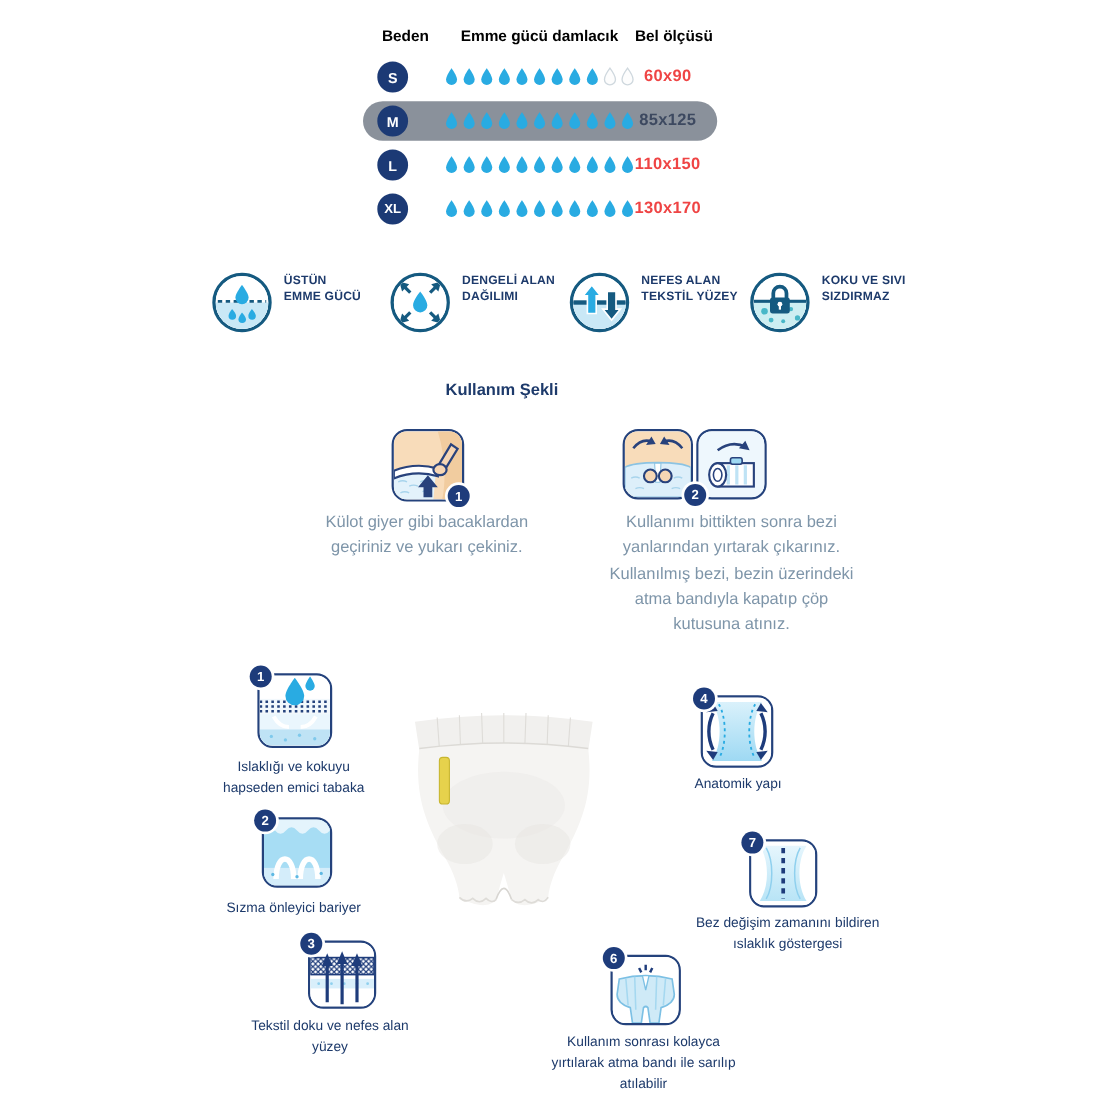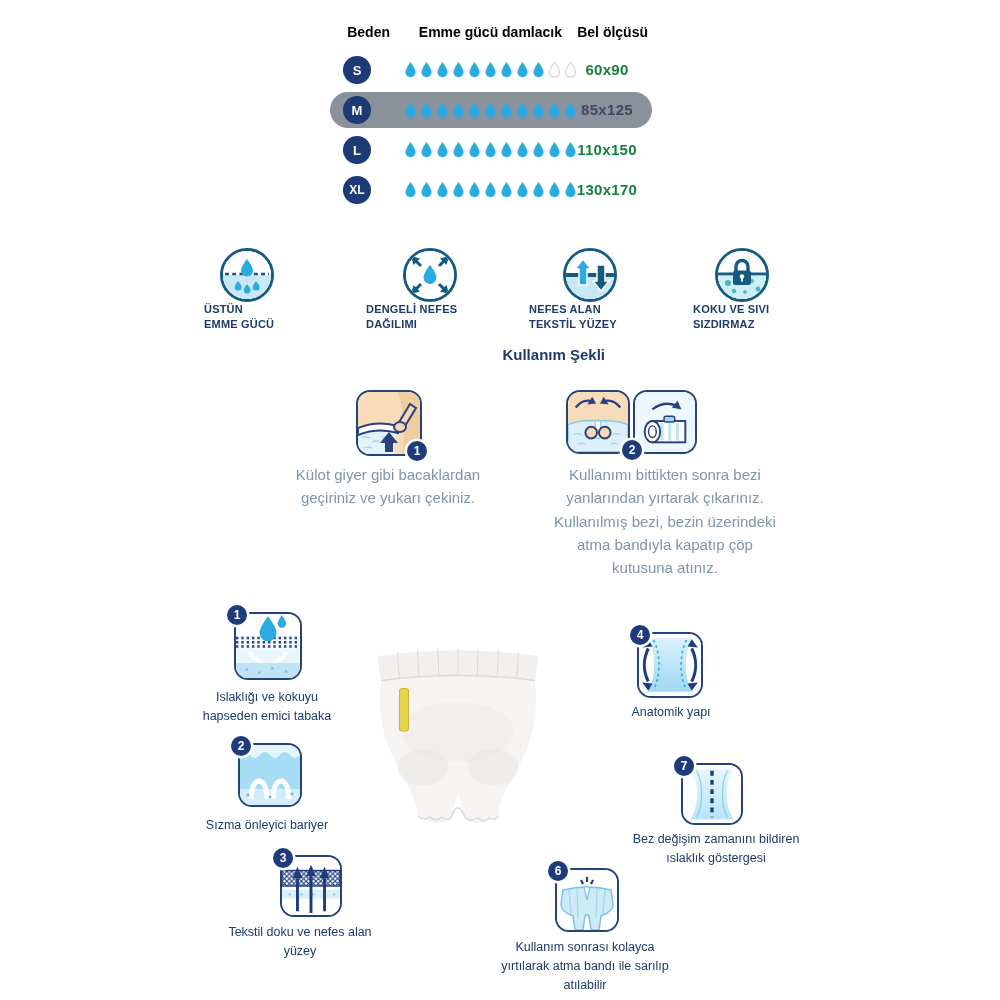--- a/index.html
+++ b/index.html
@@ -8,31 +8,31 @@
   
   .th{position:absolute;top:24px;font-size:14px;font-weight:bold;color:#000000;text-align:right;}
   .th-size{left:326px;width:64px;}
   .th-abs{left:402px;width:160px;}
   .th-waist{left:564px;width:84px;}
   .trow{position:absolute;left:330px;width:322px;height:36px;}
   .trow.hl{background:#8a919b;border-radius:18px;}
   .sbadge{position:absolute;left:13px;top:4px;width:28px;height:28px;border-radius:50%;background:#1c3a75;color:#fff;font-weight:bold;font-size:13px;display:flex;align-items:center;justify-content:center;}
   .drops{position:absolute;left:73px;top:9px;display:flex;gap:1px;}
   .drops svg{display:block;}
-  .waist{position:absolute;left:237px;top:9px;width:80px;text-align:center;font-size:15px;font-weight:bold;color:#15803d;letter-spacing:.3px;}
+  .waist{position:absolute;left:237px;top:9px;width:80px;text-align:center;font-size:15px;font-weight:bold;color:#ef4444;letter-spacing:.3px;}
   .trow.hl .waist{color:#3d4960;}
 
   
-  .feature{position:absolute;display:flex;align-items:flex-end;height:54px;flex-direction:column;}
+  .feature{position:absolute;display:flex;align-items:flex-start;height:54px;}
   .fcircle{width:54px;height:54px;border:3px solid #155a80;border-radius:50%;overflow:hidden;box-sizing:border-box;background:#fff;flex:0 0 auto;}
   .fcircle svg{display:block;width:100%;height:100%;}
   .flabel{margin-left:11px;font-size:11px;font-weight:bold;color:#1d3a6b;line-height:1.4;letter-spacing:.2px;white-space:nowrap;}
 
   
-  .usage-title{position:absolute;left:405px;top:346px;width:200px;text-align:right;font-size:15px;font-weight:bold;color:#1d3a6b;}
+  .usage-title{position:absolute;left:405px;top:346px;width:200px;text-align:left;font-size:15px;font-weight:bold;color:#1d3a6b;}
   .icon-wrap{position:absolute;display:flex;gap:3px;}
   .ricon{border:2.5px solid #24427c;border-radius:14px;overflow:hidden;background:#fff;box-sizing:border-box;}
   .ricon svg{display:block;width:100%;height:100%;}
   .nbadge{position:absolute;width:20px;height:20px;border-radius:50%;background:#1e3c7b;color:#fff;font-size:12px;font-weight:bold;display:flex;align-items:center;justify-content:center;box-shadow:0 0 0 2.5px #fff;z-index:2;}
   .step-text{position:absolute;font-size:15px;color:#7e95a9;text-align:center;line-height:1.55;}
   .step-text p{margin:0 0 17px;}
 
   
   .pf-icon{position:absolute;}
   .pf-label{position:absolute;font-size:12.5px;color:#1d3a6b;text-align:center;line-height:1.5;}
@@ -237,21 +237,21 @@
             </g>
    <g fill="#155a80">
               <polygon points="5,5 14,7.5 7.5,14"></polygon>
               <polygon points="43,5 34,7.5 40.5,14"></polygon>
               <polygon points="5,43 7.5,34 14,40.5"></polygon>
               <polygon points="43,43 40.5,34 34,40.5"></polygon>
             </g>
           </svg>
         </div>
         <div class="flabel">
-          <div>DENGELİ NEFES</div>
+          <div>DENGELİ ALAN</div>
           <div>DAĞILIMI</div>
         </div>
       </div>
       <div class="feature" style="left: 518px; top: 248px;">
         <div class="fcircle">
           <svg viewBox="0 0 48 48">
             <rect width="48" height="48" fill="#fff"></rect>
    <rect y="24" width="48" height="24" fill="#c9e8f6"></rect>
    <rect y="22" width="48" height="4" fill="#155a80"></rect>
    <polygon points="17,8 25,18 21,18 21,34 13,34 13,18 9,18" fill="#29abe2" stroke="#fff" stroke-width="1.5"></polygon>

